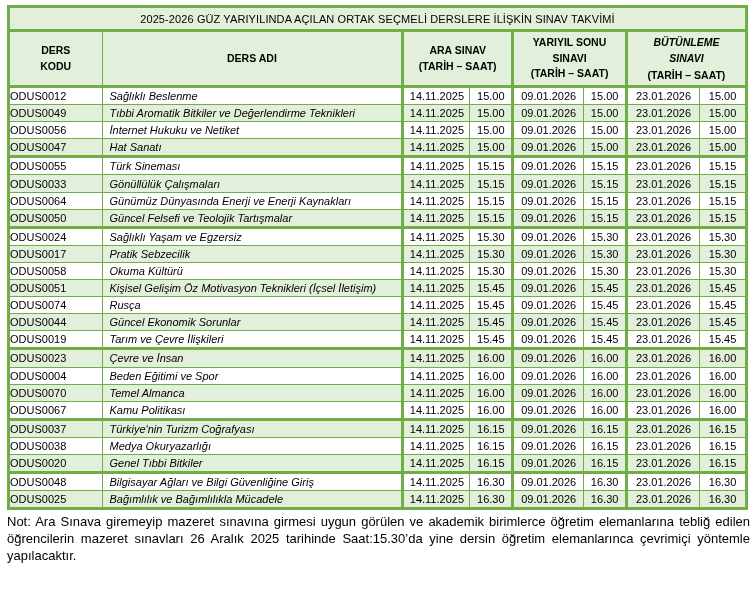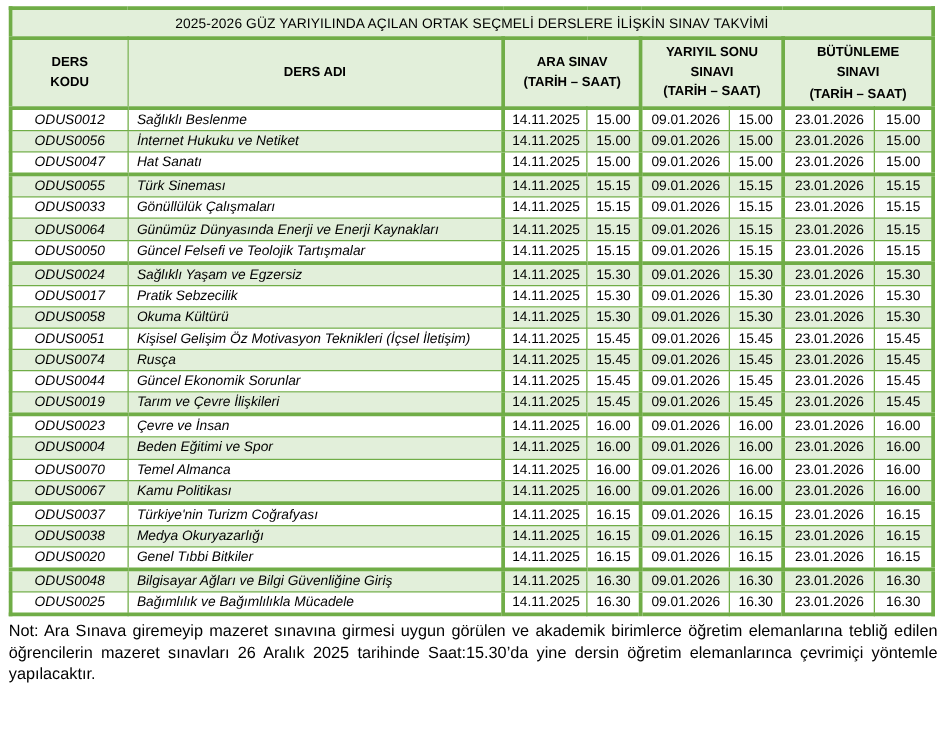--- a/index.html
+++ b/index.html
@@ -40,33 +40,33 @@
     background:#E2EFDA;
     font-size:10.5px;
     font-weight:bold;
     text-align:center;
     vertical-align:middle;
     line-height:1.5;
     white-space:normal;
   }
   .force-wrap-44{max-width:44px;margin:0 auto;white-space:normal;}
   .force-wrap-95{max-width:95px;margin:0 auto;white-space:normal;}
-  .force-wrap-85{max-width:85px;margin:2px auto;white-space:normal;}
+  .force-wrap-85{max-width:85px;margin:2px auto;white-space:normal;font-style:italic;}
 
   tbody td{
     height:16.1px;
     font-size:11px;
     line-height:16px;
     vertical-align:middle;
   }
   tbody tr:nth-child(even) td{background:#E2EFDA;}
   tbody tr:nth-child(odd) td{background:#ffffff;}
   tr.group-end td{border-bottom-width:3px;}
 
-  .c-code{text-align:center;font-style:italic;}
+  .c-code{text-align:left;}
   .c-name{text-align:left;padding-left:7px;font-style:italic;}
   .c-date,.c-time{text-align:center;}
 
   .note{
     width:743px;
     margin:4px 0 0 0;
     font-size:13px;
     line-height:1.3;
     text-align:justify;
   }
@@ -117,20 +117,30 @@
     <td class="c-code">ODUS0012</td>
     <td class="c-name thick-r">Sağlıklı Beslenme</td>
     <td class="c-date">14.11.2025</td>
     <td class="c-time thick-r">15.00</td>
     <td class="c-date">09.01.2026</td>
     <td class="c-time thick-r">15.00</td>
     <td class="c-date">23.01.2026</td>
     <td class="c-time">15.00</td>
   </tr>
         <tr>
+    <td class="c-code">ODUS0049</td>
+    <td class="c-name thick-r">Tıbbi Aromatik Bitkiler ve Değerlendirme Teknikleri</td>
+    <td class="c-date">14.11.2025</td>
+    <td class="c-time thick-r">15.00</td>
+    <td class="c-date">09.01.2026</td>
+    <td class="c-time thick-r">15.00</td>
+    <td class="c-date">23.01.2026</td>
+    <td class="c-time">15.00</td>
+  </tr>
+        <tr>
     <td class="c-code">ODUS0056</td>
     <td class="c-name thick-r">İnternet Hukuku ve Netiket</td>
     <td class="c-date">14.11.2025</td>
     <td class="c-time thick-r">15.00</td>
     <td class="c-date">09.01.2026</td>
     <td class="c-time thick-r">15.00</td>
     <td class="c-date">23.01.2026</td>
     <td class="c-time">15.00</td>
   </tr>
         <tr class="group-end">

